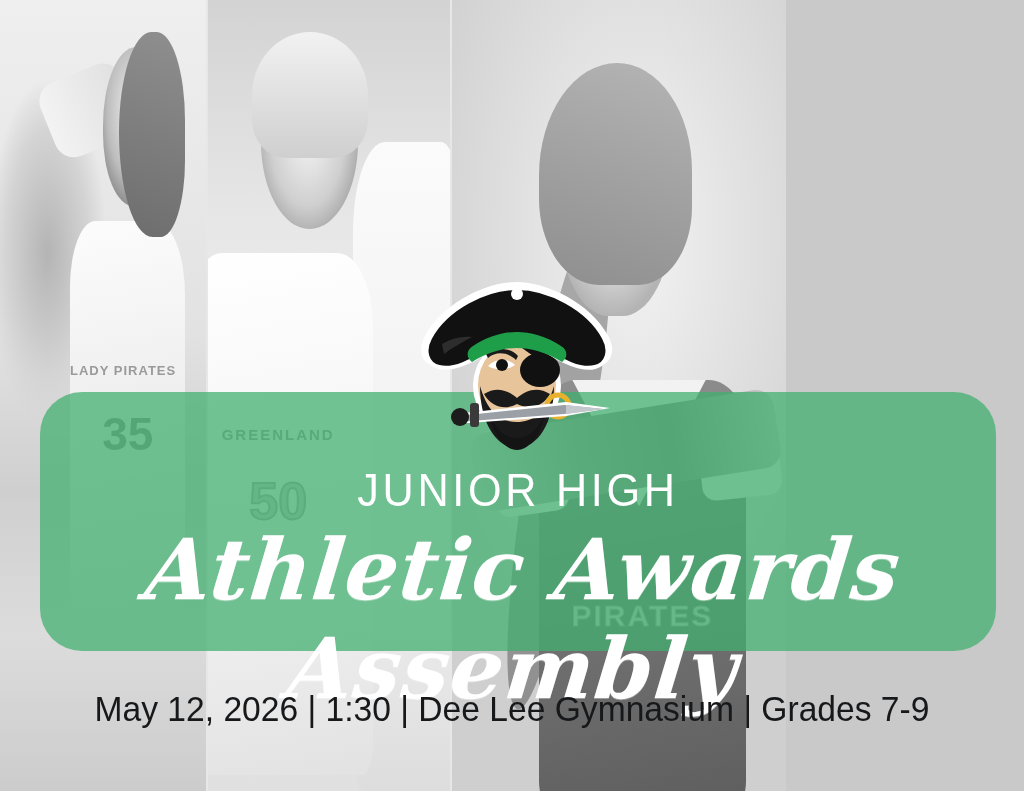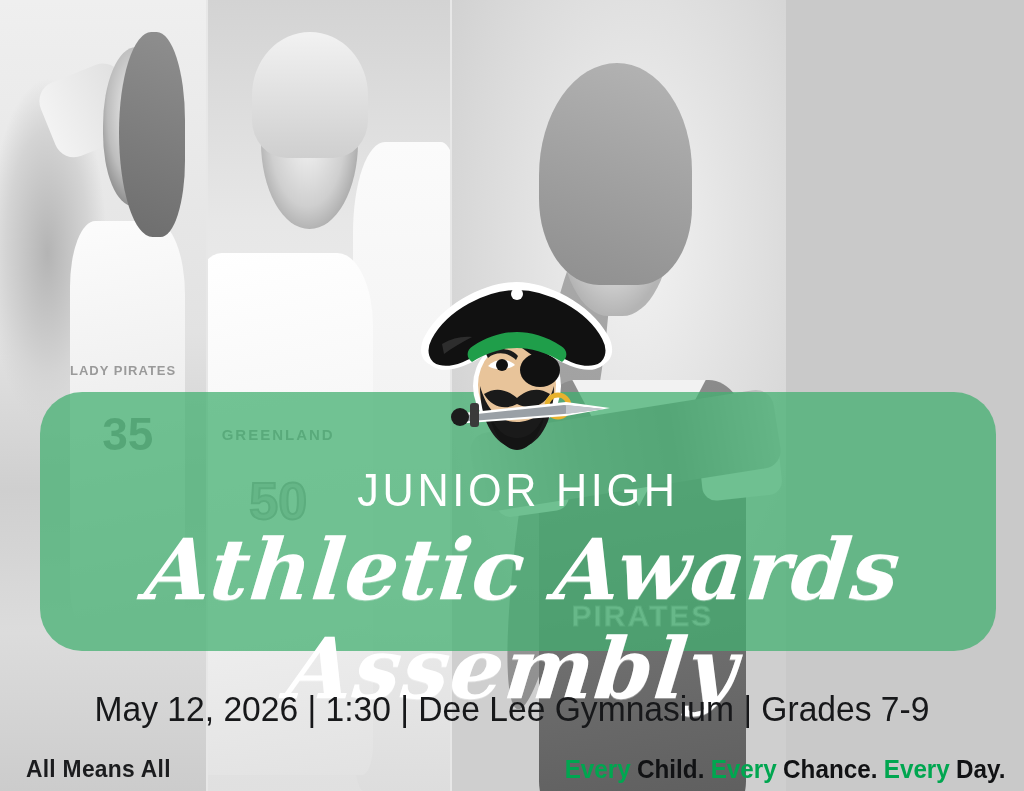--- a/index.html
+++ b/index.html
@@ -383,18 +383,14 @@
       <circle cx="42" cy="135" r="9" fill="#1c1c1c"></circle>
     </g>
   </svg>
 
   <div id="headline">JUNIOR HIGH</div>
 
   <div id="scripttitle">Athletic Awards Assembly</div>
 
   <div id="details">May 12, 2026 | 1:30 | Dee Lee Gymnasium | Grades 7-9</div>
 
-  <div id="footer">
-    <div id="motto">All Means All</div>
-    <div id="tagline"><span class="g">Every</span><span class="sp"></span><span class="b">Child.</span><span class="sp"></span><span class="g">Every</span><span class="sp"></span><span class="b">Chance.</span><span class="sp"></span><span class="g">Every</span><span class="sp"></span><span class="b">Day.</span></div>
-  </div>
 
 </div>
 
 </body></html>

